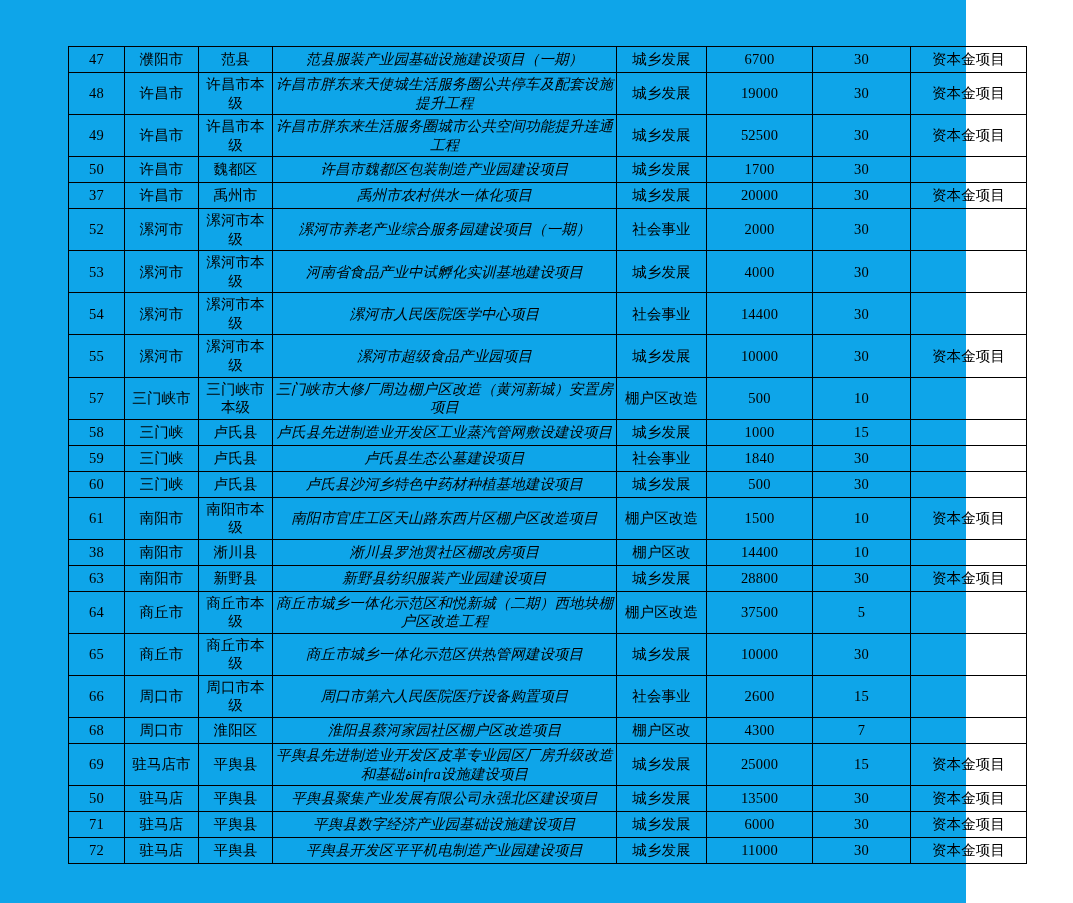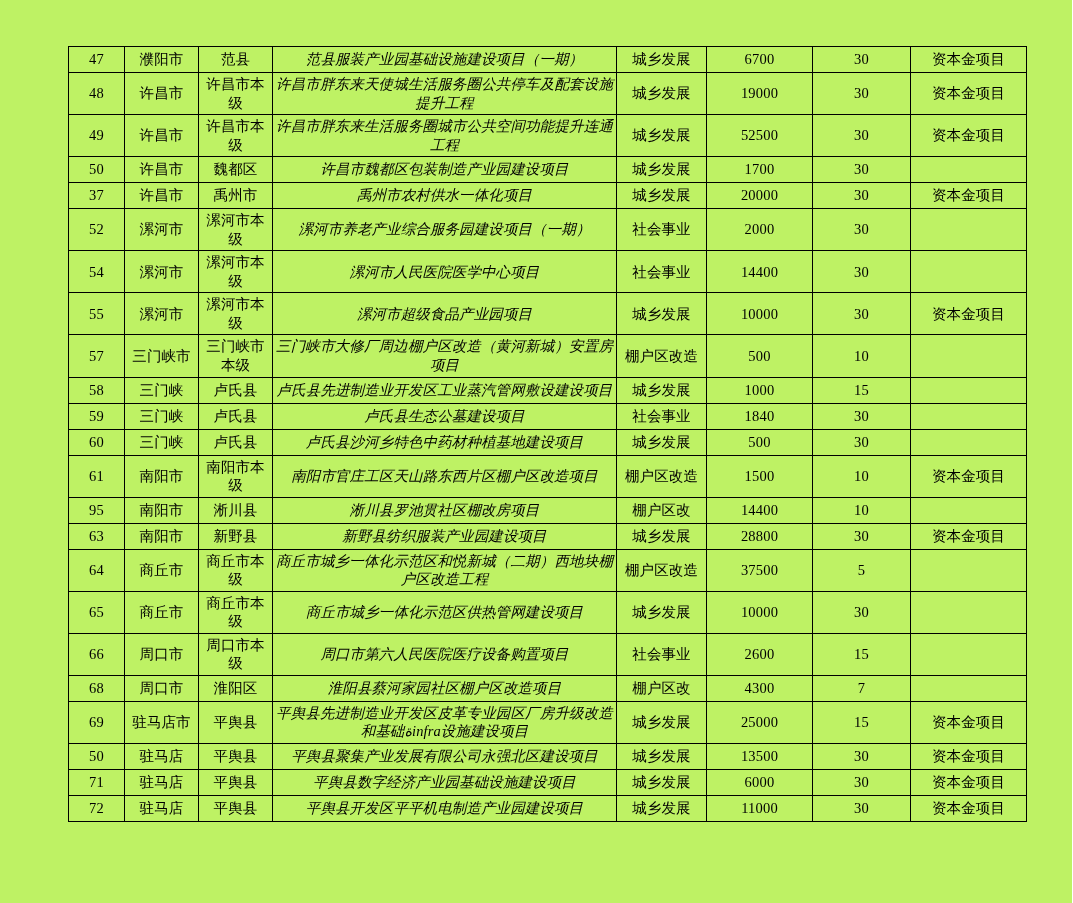--- a/index.html
+++ b/index.html
@@ -9,23 +9,23 @@
   }
   body {
     width: 1073px;
     height: 903px;
     font-family: "Liberation Serif", "DejaVu Serif", serif;
     color: #000000;
     overflow: hidden;
   }
   .page {
     position: relative;
-    width: 1072px;
+    width: 966px;
     height: 903px;
-    background: #bef264;
+    background: #0ea5e9;
   }
   .table-wrap {
     position: absolute;
     left: 68px;
     top: 46px;
     width: 958px;
   }
   table.doc-table {
     border-collapse: collapse;
     width: 958px;
@@ -140,20 +140,30 @@
             <td class="seq">52</td>
             <td class="name">漯河市</td>
             <td class="name">漯河市本级</td>
             <td class="name just">漯河市养老产业综合服务园建设项目（一期）</td>
             <td class="name">社会事业</td>
             <td class="num">2000</td>
             <td class="num">30</td>
             <td class="name"></td>
           </tr>
           <tr>
+            <td class="seq">53</td>
+            <td class="name">漯河市</td>
+            <td class="name">漯河市本级</td>
+            <td class="name just">河南省食品产业中试孵化实训基地建设项目</td>
+            <td class="name">城乡发展</td>
+            <td class="num">4000</td>
+            <td class="num">30</td>
+            <td class="name"></td>
+          </tr>
+          <tr>
             <td class="seq">54</td>
             <td class="name">漯河市</td>
             <td class="name">漯河市本级</td>
             <td class="name just">漯河市人民医院医学中心项目</td>
             <td class="name">社会事业</td>
             <td class="num">14400</td>
             <td class="num">30</td>
             <td class="name"></td>
           </tr>
           <tr>
@@ -210,21 +220,21 @@
             <td class="seq">61</td>
             <td class="name">南阳市</td>
             <td class="name">南阳市本级</td>
             <td class="name just">南阳市官庄工区天山路东西片区棚户区改造项目</td>
             <td class="name">棚户区改造</td>
             <td class="num">1500</td>
             <td class="num">10</td>
             <td class="name">资本金项目</td>
           </tr>
           <tr>
-            <td class="seq">95</td>
+            <td class="seq">38</td>
             <td class="name">南阳市</td>
             <td class="name">淅川县</td>
             <td class="name just">淅川县罗池贯社区棚改房项目</td>
             <td class="name">棚户区改</td>
             <td class="num">14400</td>
             <td class="num">10</td>
             <td class="name"></td>
           </tr>
           <tr>
             <td class="seq">63</td>

